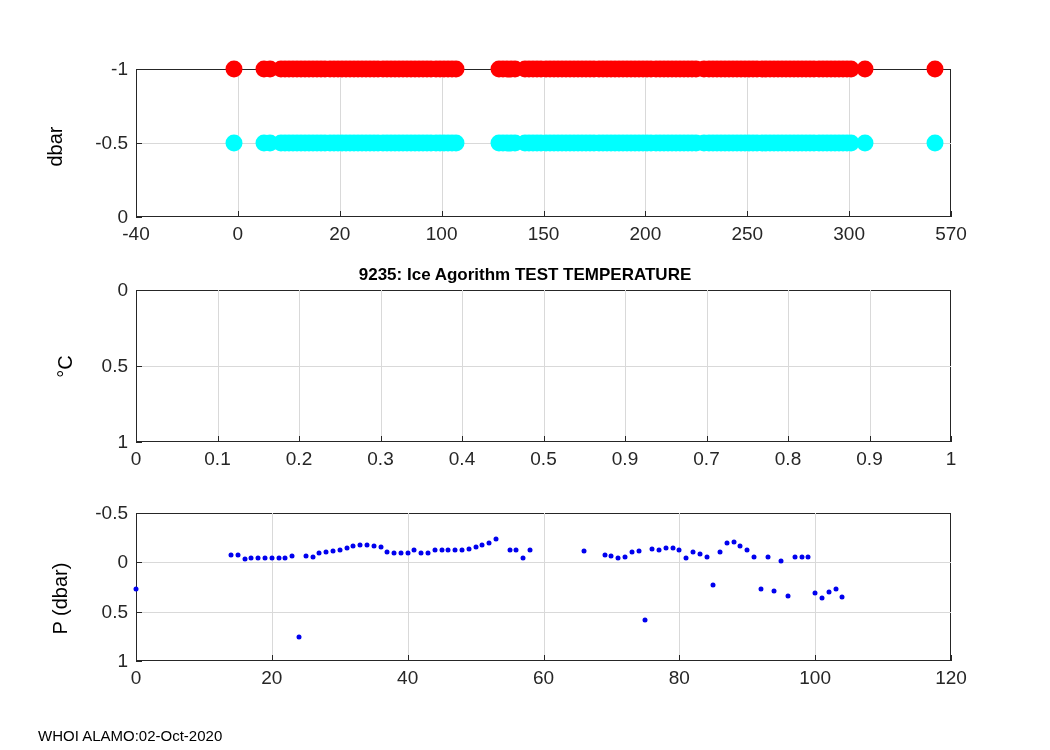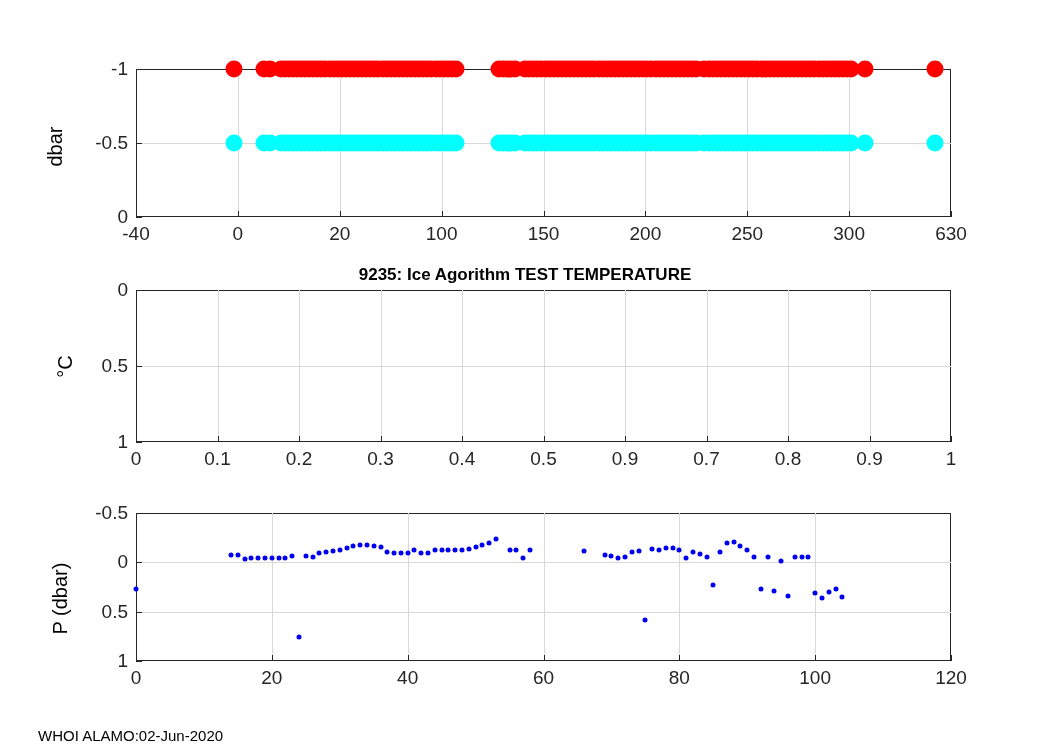--- a/index.html
+++ b/index.html
@@ -408,21 +408,21 @@
       <div class="ticklabel-x" style="left: 441.625px; top: 223px;">100</div>
       <div class="tick-x" style="left: 543.5px; top: 211px;"></div>
       <div class="ticklabel-x" style="left: 543.5px; top: 223px;">150</div>
       <div class="tick-x" style="left: 645.375px; top: 211px;"></div>
       <div class="ticklabel-x" style="left: 645.375px; top: 223px;">200</div>
       <div class="tick-x" style="left: 747.25px; top: 211px;"></div>
       <div class="ticklabel-x" style="left: 747.25px; top: 223px;">250</div>
       <div class="tick-x" style="left: 849.125px; top: 211px;"></div>
       <div class="ticklabel-x" style="left: 849.125px; top: 223px; text-align: right;">300</div>
       <div class="tick-x" style="left: 951px; top: 211px;"></div>
-      <div class="ticklabel-x" style="left: 951px; top: 223px;">630</div>
+      <div class="ticklabel-x" style="left: 951px; top: 223px;">570</div>
       <div class="tick-y" style="left: 136px; top: 69px;"></div>
       <div class="ticklabel-y" style="left: 66px; width: 62px; top: 69px;">-1</div>
       <div class="tick-y" style="left: 136px; top: 143px;"></div>
       <div class="ticklabel-y" style="left: 66px; width: 62px; top: 143px;">-0.5</div>
       <div class="tick-y" style="left: 136px; top: 217px;"></div>
       <div class="ticklabel-y" style="left: 66px; width: 62px; top: 217px;">0</div>
     </div>
 
   <div class="subplot" id="sp2" style="left:0px; top:250px; width:1050px; height:230px;">
     <div class="plot-title" style="top:15px;">9235: Ice Agorithm TEST TEMPERATURE</div>
@@ -581,15 +581,15 @@
       <div class="tick-y" style="left: 136px; top: 33px;"></div>
       <div class="ticklabel-y" style="left: 66px; width: 62px; top: 33px;">-0.5</div>
       <div class="tick-y" style="left: 136px; top: 82.3333px;"></div>
       <div class="ticklabel-y" style="left: 66px; width: 62px; top: 82.3333px;">0</div>
       <div class="tick-y" style="left: 136px; top: 131.667px;"></div>
       <div class="ticklabel-y" style="left: 66px; width: 62px; top: 131.667px;">0.5</div>
       <div class="tick-y" style="left: 136px; top: 181px;"></div>
       <div class="ticklabel-y" style="left: 66px; width: 62px; top: 181px;">1</div>
     </div>
 
-  <div class="footer" style="left:38px; top:727px;">WHOI ALAMO:02-Jun-2020</div>
+  <div class="footer" style="left:38px; top:727px;">WHOI ALAMO:02-Oct-2020</div>
 
 </div>
 
 </body></html>

